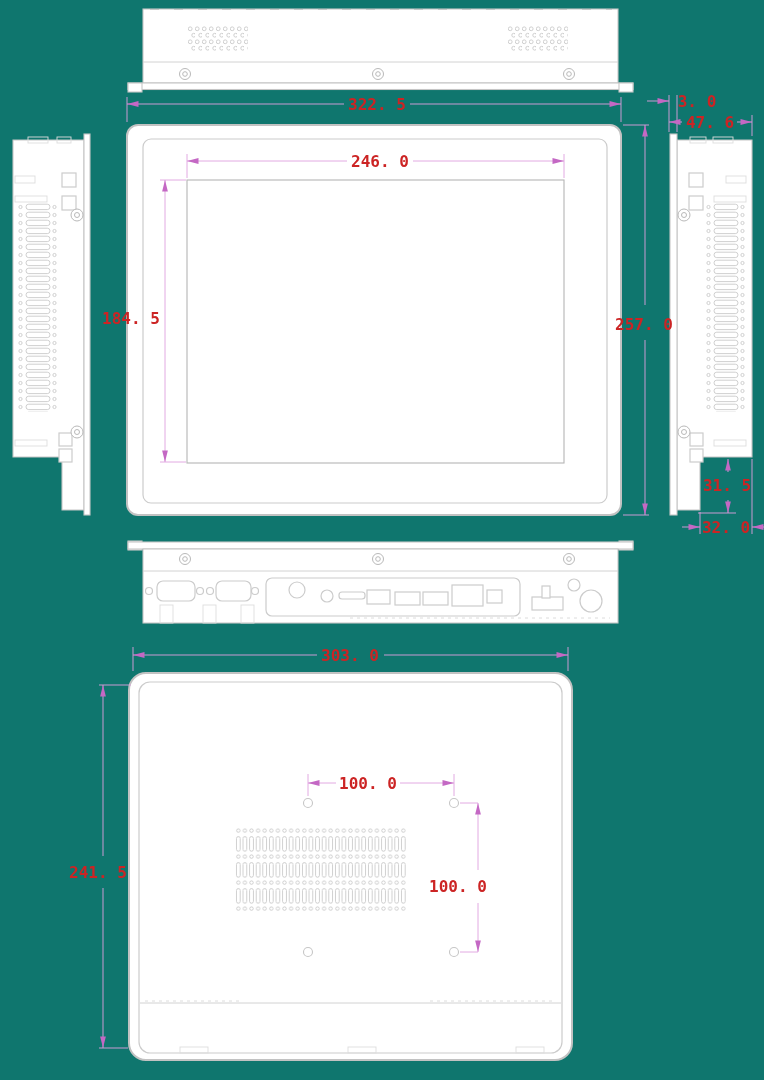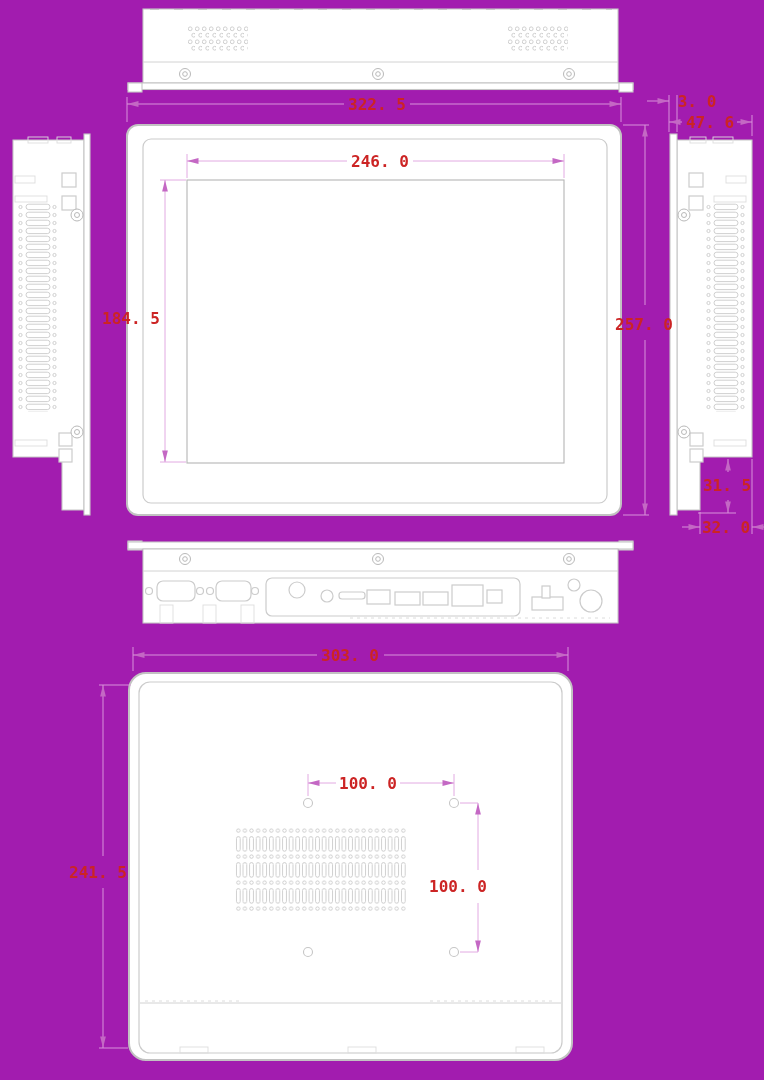--- a/index.html
+++ b/index.html
@@ -1,16 +1,16 @@
 <!DOCTYPE html>
 <html><head>
 <meta charset="utf-8">
 <style>
   html,body{margin:0;padding:0;background:#ffffff;}
-  .canvas{position:relative;width:764px;height:1080px;background:#a21caf;overflow:hidden;
+  .canvas{position:relative;width:764px;height:1080px;background:#0f766e;overflow:hidden;
           font-family:"DejaVu Sans Mono",monospace;}
   svg{position:absolute;left:0;top:0;}
   .o  {fill:#ffffff;stroke:#c6c6c6;stroke-width:1.1;}
   .o2 {fill:#ffffff;stroke:#c2c2c2;stroke-width:2;}
   .oi {fill:#ffffff;stroke:#cccccc;stroke-width:1.2;}
   .ln {stroke:#d2d2d2;stroke-width:1;fill:none;}
   .f  {fill:none;stroke:#dddddd;stroke-width:0.9;}
   .scr{fill:#ffffff;stroke:#b9b9b9;stroke-width:1;}
   .dim{stroke:#dfa0df;stroke-width:0.9;fill:none;}
   .dim-text{fill:#cc2424;font-size:16px;font-weight:bold;text-anchor:middle;

